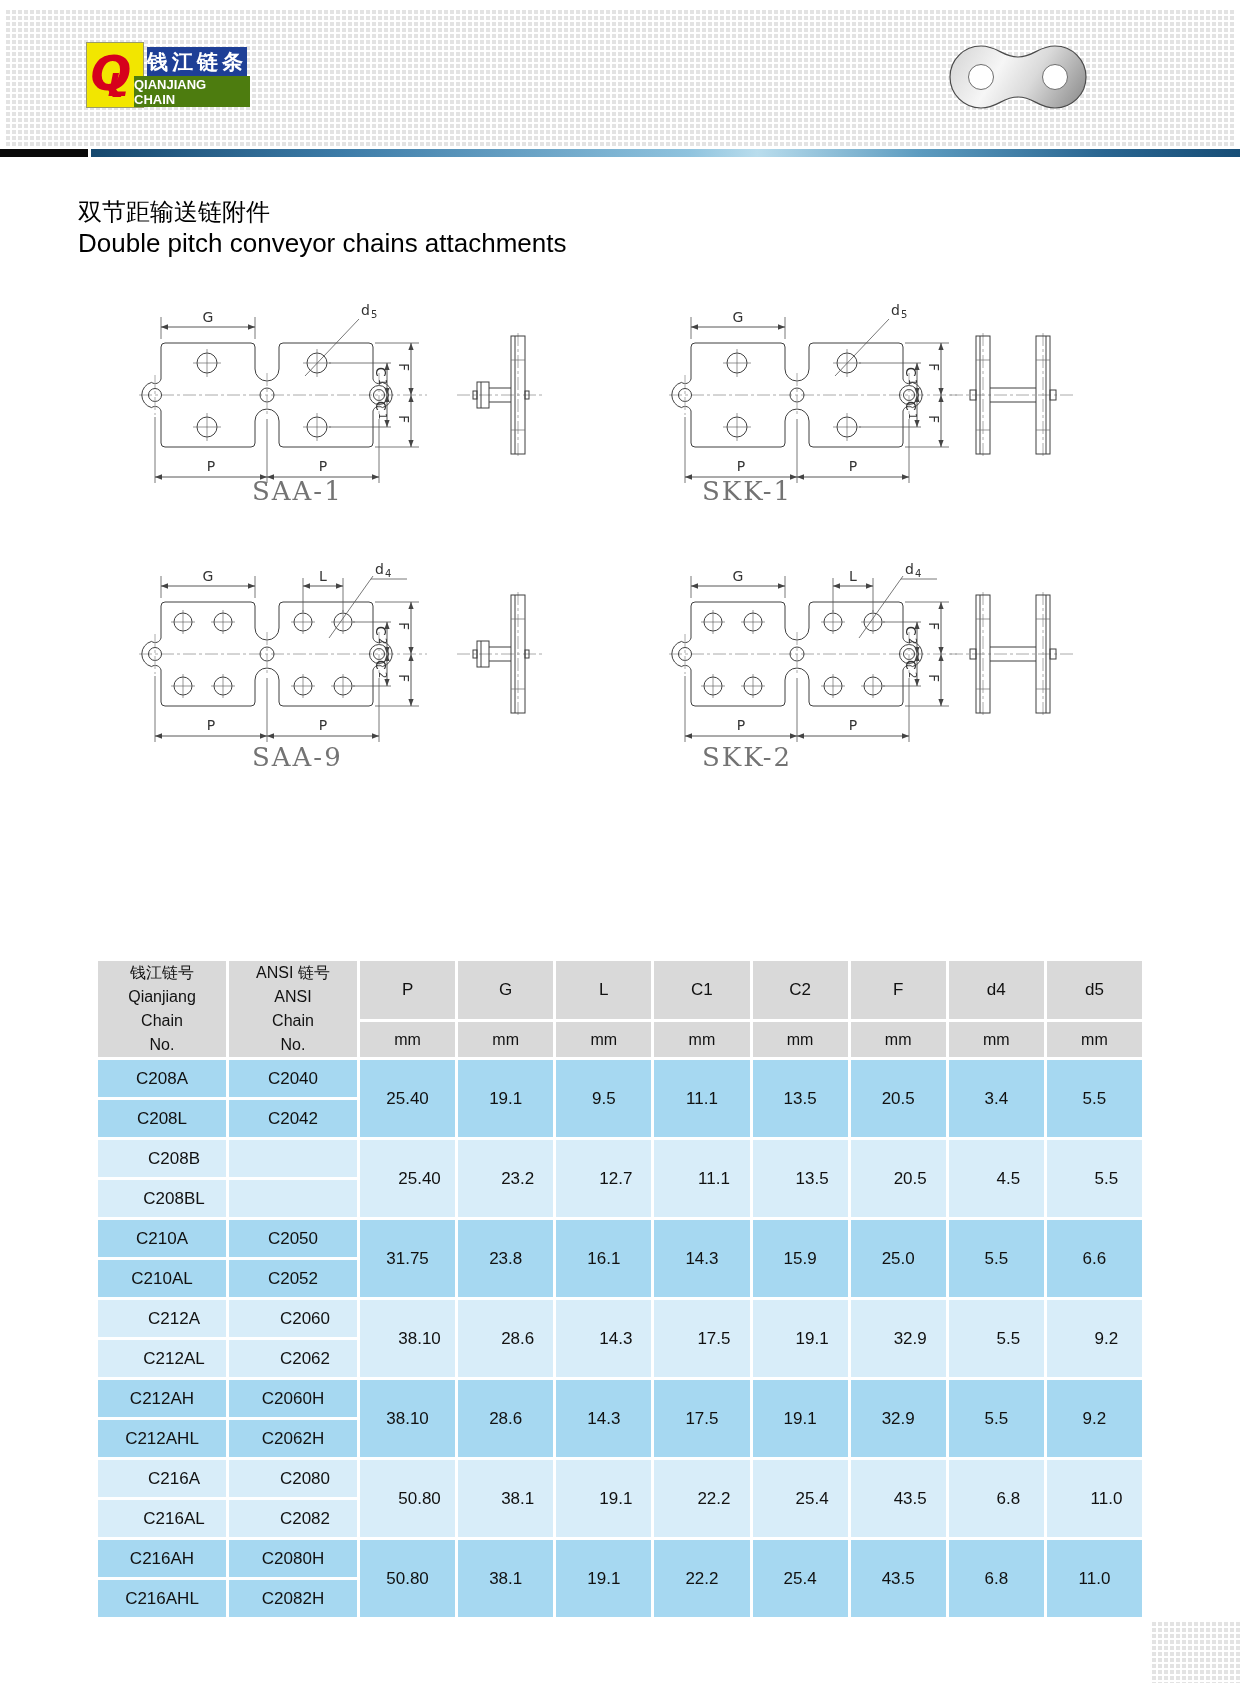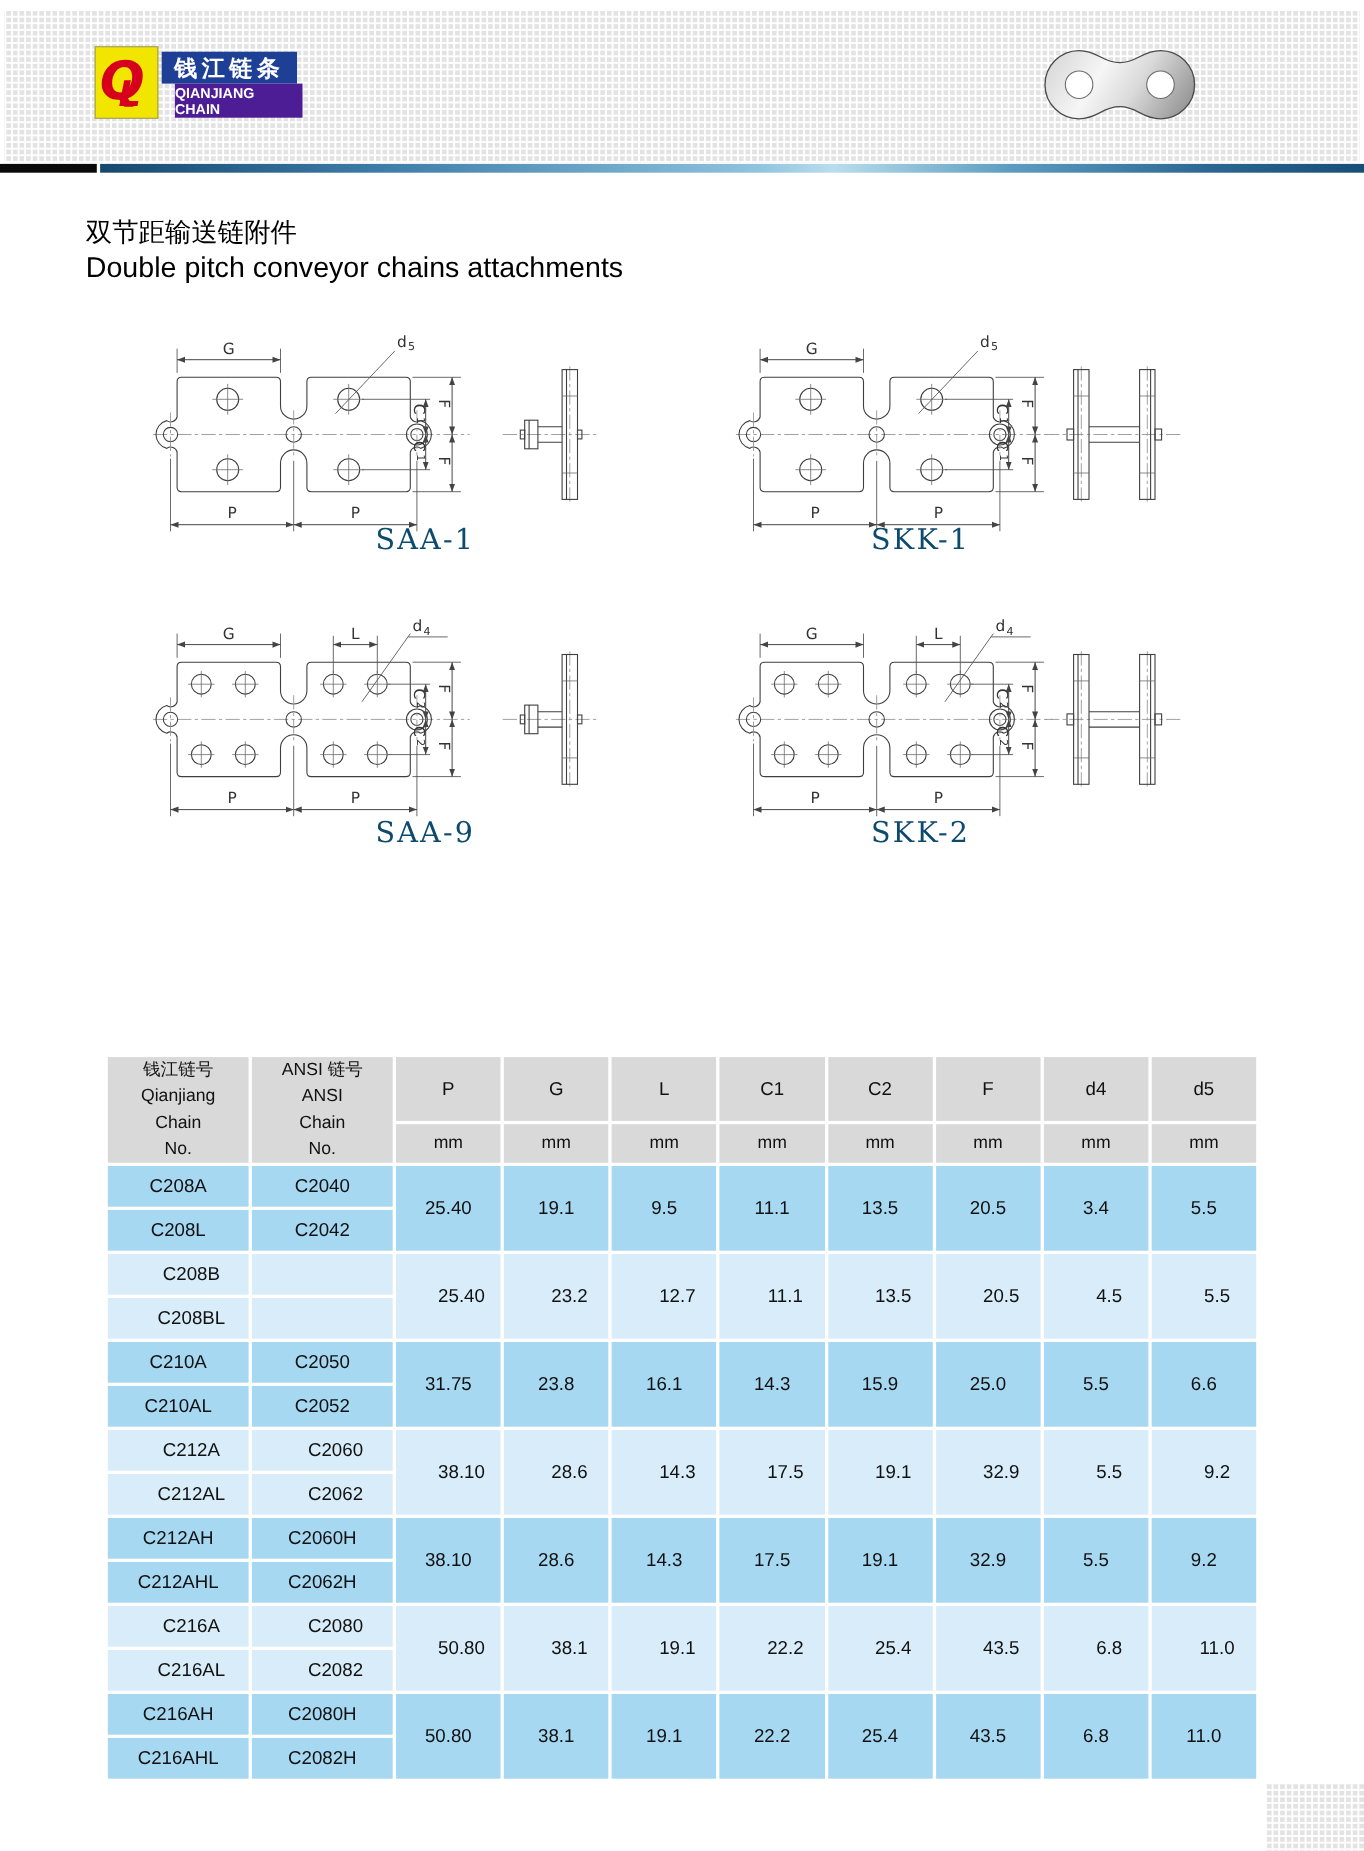--- a/index.html
+++ b/index.html
@@ -16,39 +16,39 @@
     background-size:6px 6px;
   }
   
   .bar-black{left:0;top:149px;width:88px;height:8px;background:#0a0a0a;}
   .bar-grad{
     left:91px;top:149px;width:1149px;height:8px;
     background:linear-gradient(90deg,#16486e 0%,#3d7ca8 22%,#8fc3de 52%,#b9dded 58%,#5d9cc0 72%,#2a6691 88%,#174e77 100%);
   }
   
   .logo-yellow{left:86px;top:42px;width:58px;height:66px;background:#f2e600;border:1px solid #9b9b6a;box-sizing:border-box;}
-  .logo-blue{left:147px;top:47px;width:123px;height:29px;background:#1e3f96;color:#fff;
+  .logo-blue{left:147px;top:47px;width:100px;height:29px;background:#1e3f96;color:#fff;
     display:flex;align-items:center;justify-content:center;font-size:21px;font-weight:bold;letter-spacing:4px;}
-  .logo-red{left:159px;top:76px;width:116px;height:31px;background:#4c1d95;color:#fff;
+  .logo-red{left:134px;top:76px;width:116px;height:31px;background:#4d7c0f;color:#fff;
     display:flex;align-items:center;justify-content:center;font-size:13px;font-weight:bold;}
   
   .title{left:78px;top:196px;color:#000;}
   .title .cn{font-size:24px;line-height:31px;}
   .title .en{font-size:26px;line-height:33px;}
   
   svg text{font-family:"DejaVu Sans",sans-serif;}
   .dwg{stroke:#3f3f3f;stroke-width:1;fill:none;}
   .thin{stroke:#6a6a6a;stroke-width:0.7;fill:none;}
   .ext{stroke:#555;stroke-width:0.8;fill:none;}
   .dim{stroke:#444;stroke-width:0.9;fill:none;}
   .cl{stroke:#949494;stroke-width:0.8;fill:none;stroke-dasharray:13 3 3 3;}
   .dimtxt{font-size:14px;fill:#333;}
   .subtxt{font-size:10px;fill:#333;}
-  .caption{position:absolute;width:180px;text-align:right;
-    font-family:"DejaVu Serif",serif;font-size:26px;letter-spacing:2px;color:#0c4a6e;}
+  .caption{position:absolute;width:180px;text-align:left;
+    font-family:"DejaVu Serif",serif;font-size:26px;letter-spacing:2px;color:#737373;}
   
   table.spec{position:absolute;left:95px;top:958px;width:1050px;
     border-collapse:separate;border-spacing:3px;table-layout:fixed;}
   table.spec th,table.spec td{text-align:center;vertical-align:middle;padding:0;}
   table.spec th{background:#d9d9d9;font-weight:normal;color:#111;}
   th.rh{font-size:16px;line-height:24px;margin-top:26px;}
   th.letter{height:54px;font-size:17px;}
   th.unit{height:32px;font-size:16px;}
   td{font-size:17px;color:#111;}
   tbody td{height:37px;}

